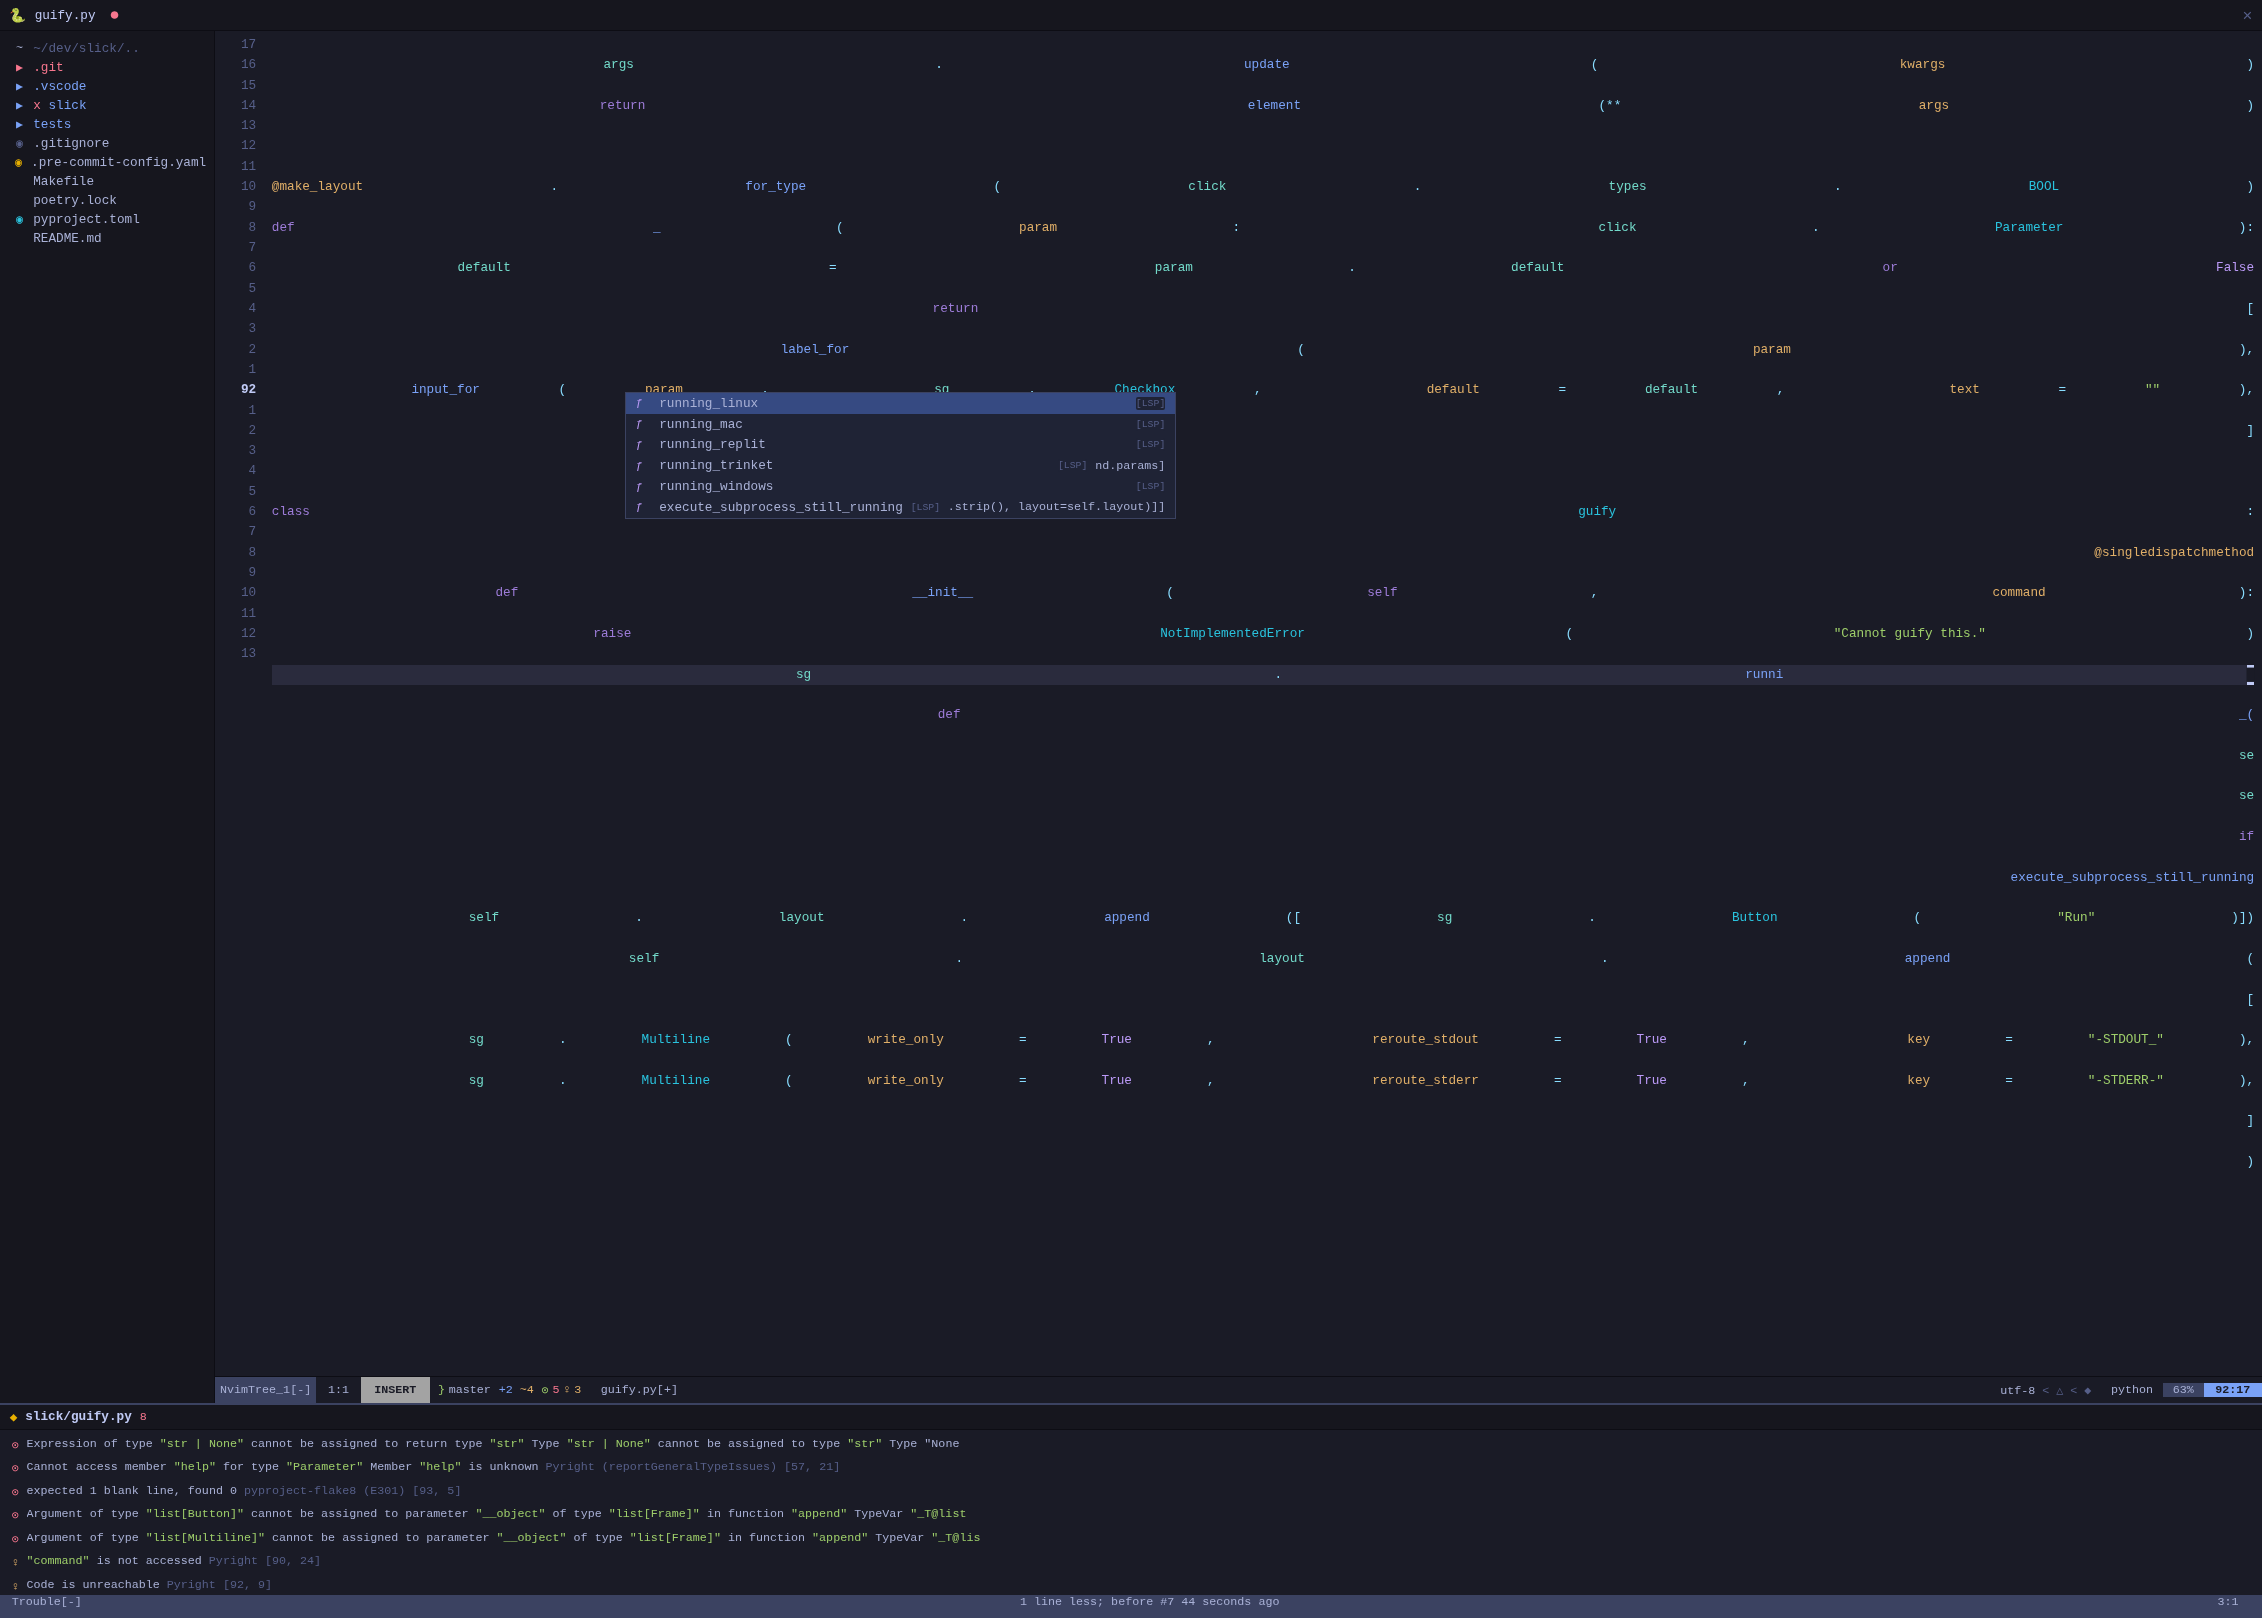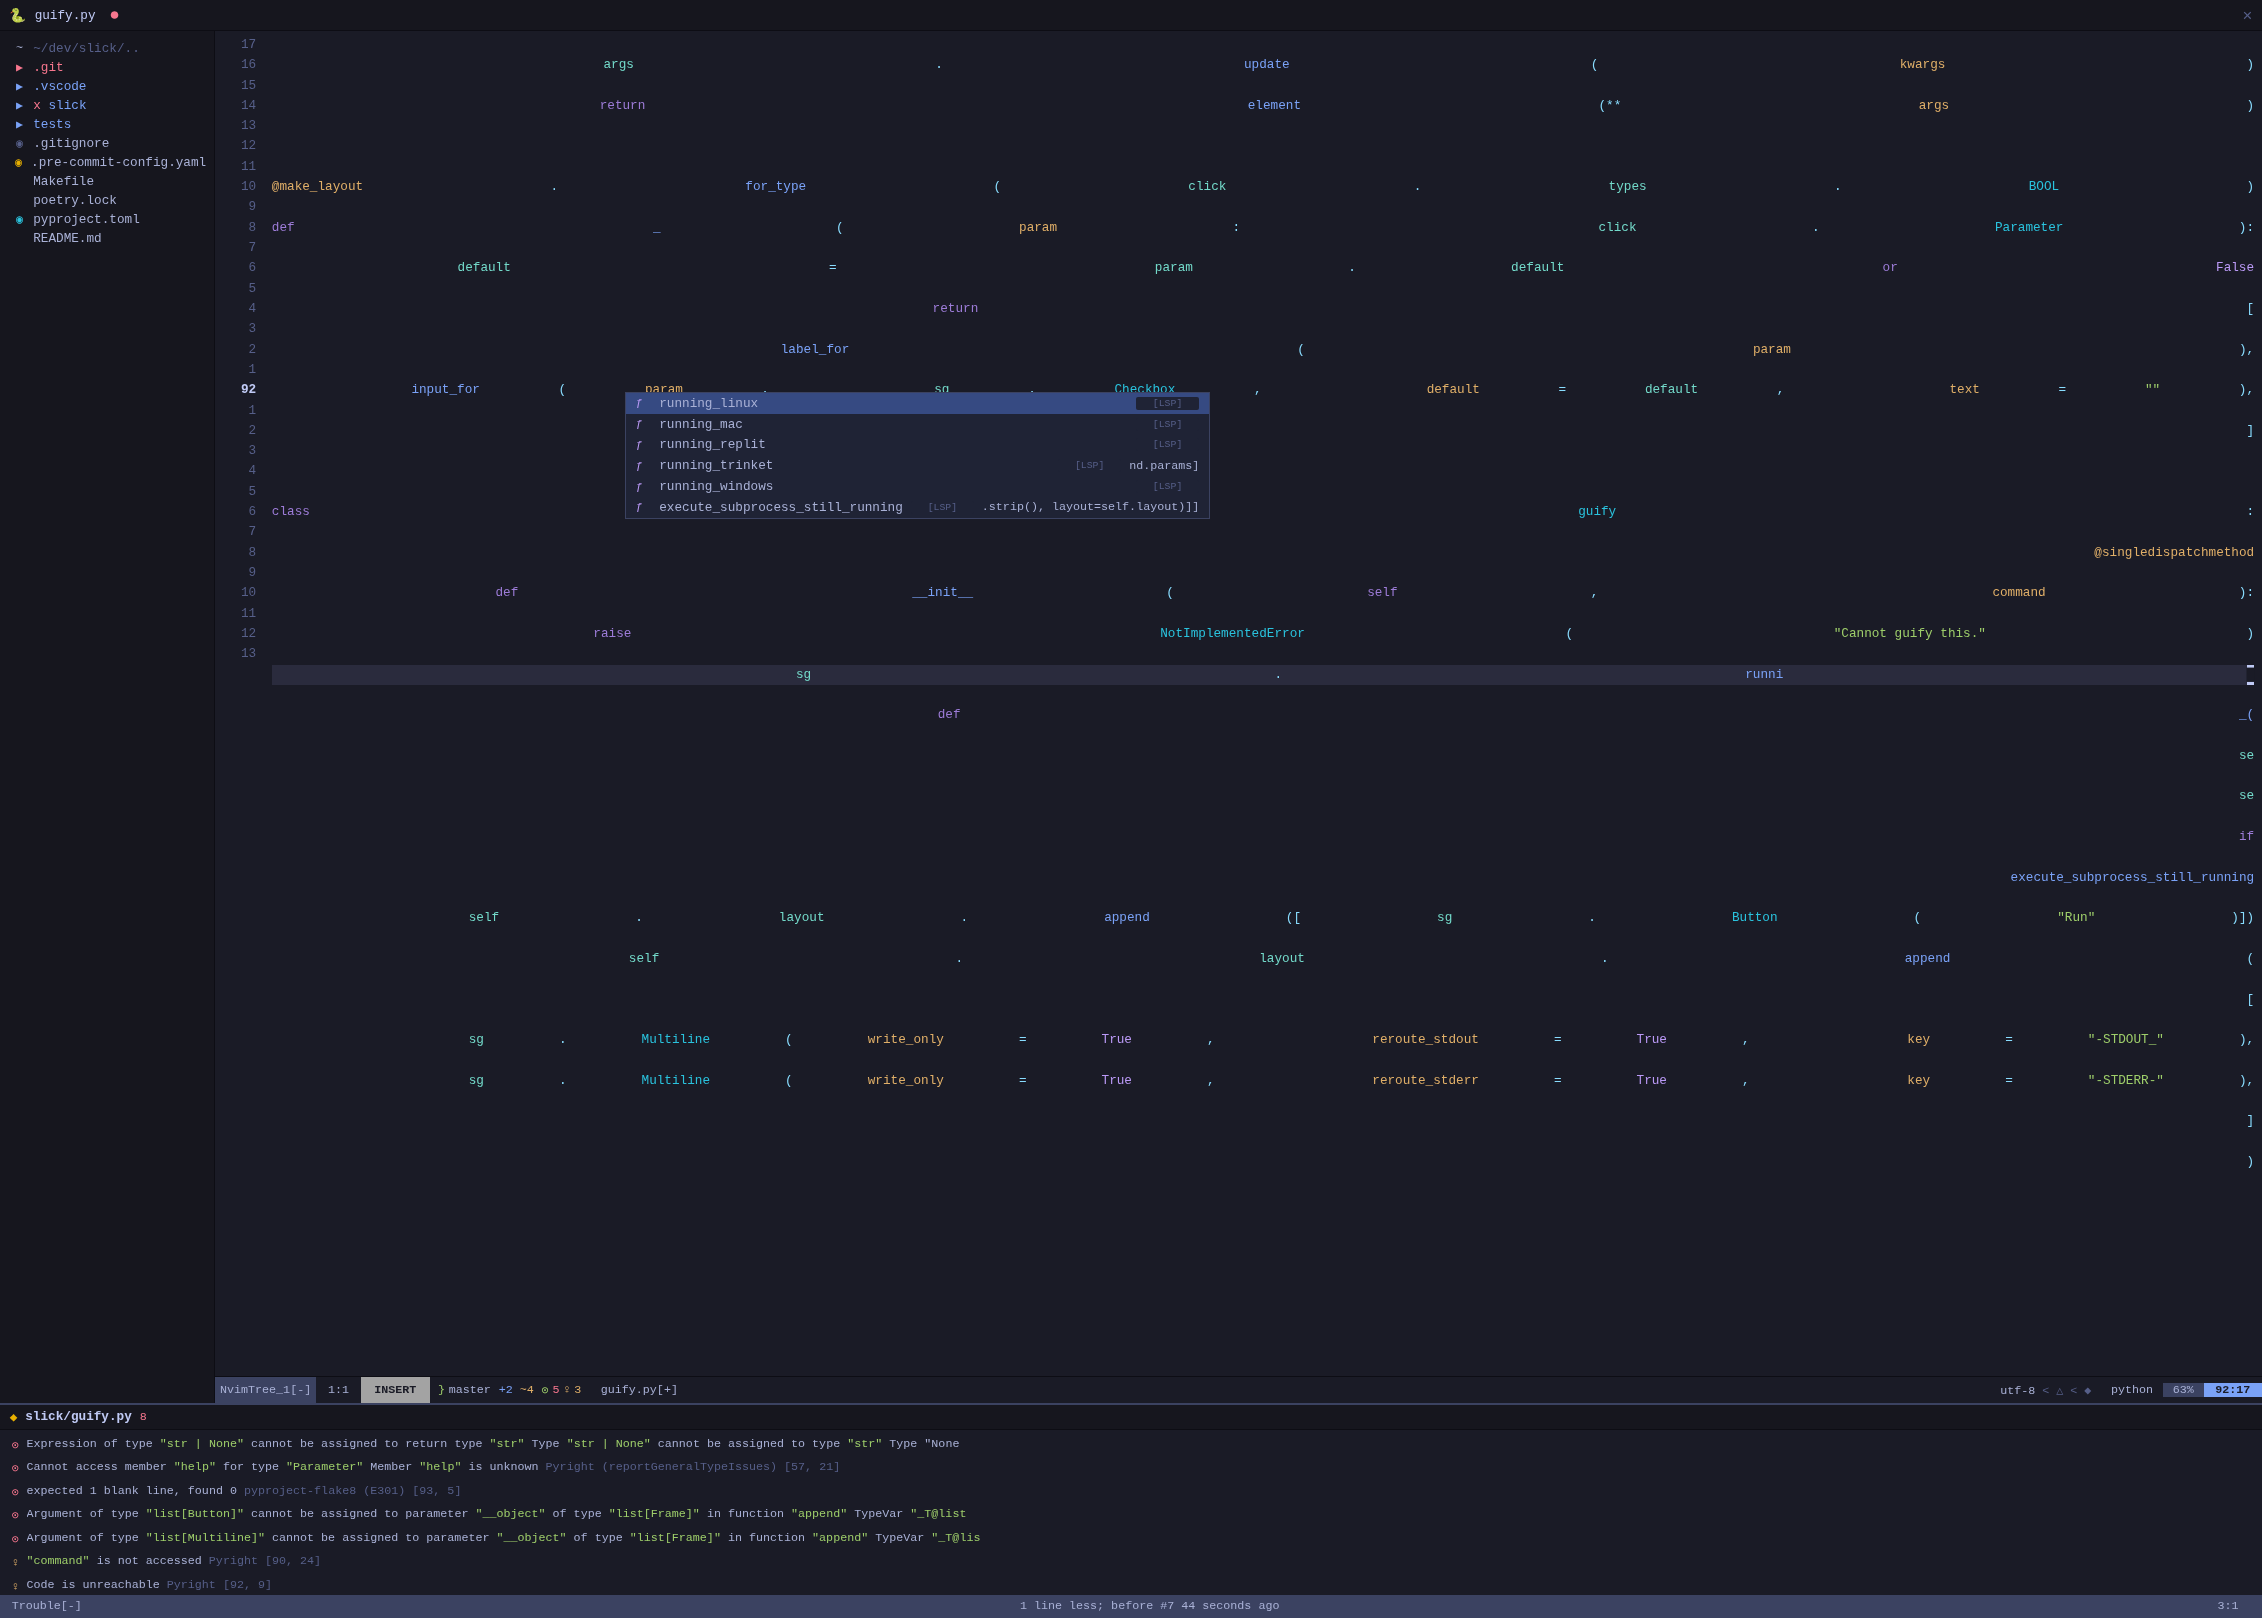--- a/index.html
+++ b/index.html
@@ -247,39 +247,38 @@
     }
     .diag-error-icon { color: #f7768e; font-size: 11.7px; flex-shrink: 0; margin-top: 2px; }
     .diag-warn-icon { color: #e0af68; font-size: 11.7px; flex-shrink: 0; margin-top: 2px; }
     .diag-text { color: #a9b1d6; flex: 1; white-space: nowrap; overflow: hidden; }
     .diag-highlight { color: #9ece6a; }
     .diag-source { color: #565f89; margin-top: 44px; }
     .trouble-status {
       background: #3b4261;
       height: 23.4px;
       display: flex;
-      align-items: center;
       padding: 0 11.7px;
       font-size: 11.7px;
       color: #a9b1d6;
     }
     .trouble-status-right {
       margin-left: auto;
     }
     .cursor-line {
       background: #2a2b3d;
     }
     .line-num-current {
       color: #c0caf5;
     }
     .lsp-badge {
       background: #1f2335;
       color: #565f89;
       font-size: 9.8px;
-      padding: 1px 17px;
+      padding: 1px 0;
       border-radius: 2px;
     }
   </style>
 </head>
 <body>
 
 <div class="title-bar">
   <div class="title-bar-left">
     <span class="file-icon">🐍</span>
     <span class="title-text">guify.py</span>

